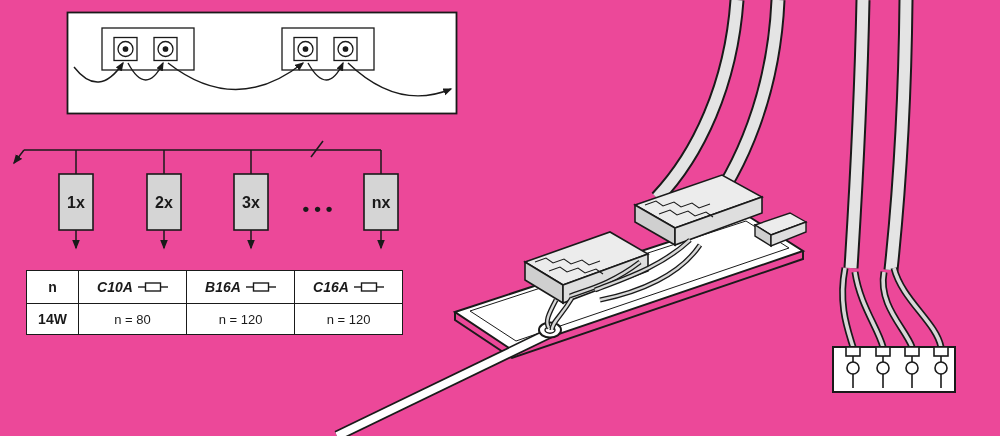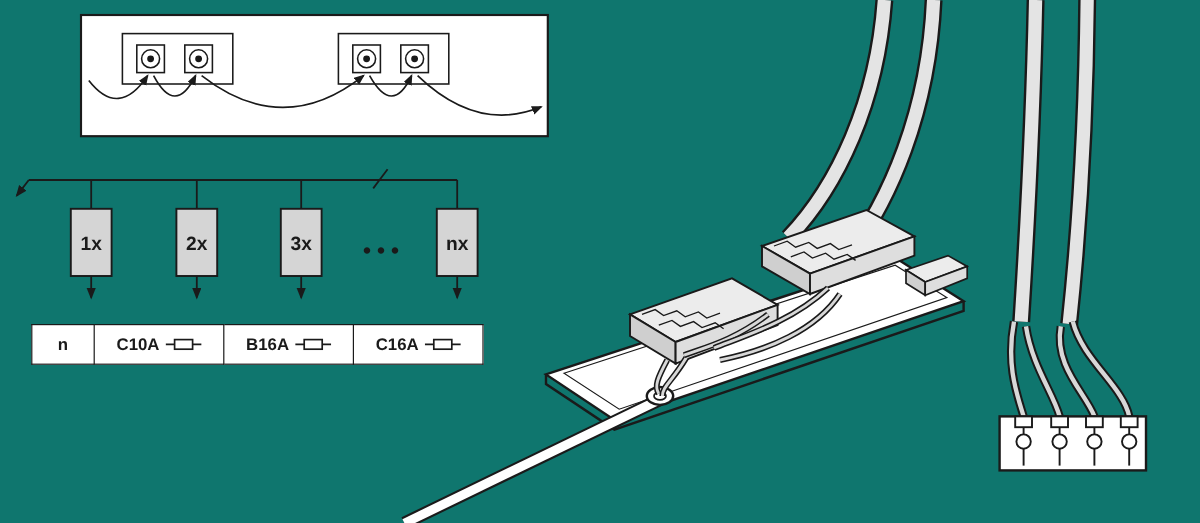--- a/index.html
+++ b/index.html
@@ -1,31 +1,31 @@
 <!DOCTYPE html>
 <html><head>
 <meta charset="utf-8">
 <style>
   * { margin:0; padding:0; box-sizing:border-box; }
   html,body { background:#ffffff; }
   body { font-family:"Liberation Sans", sans-serif; color:#1a1a1a; }
-  .canvas { position:relative; width:1000px; height:436px; background:#0f766e; overflow:hidden; }
+  .canvas { position:relative; width:1000px; height:436px; background:#ec4899; overflow:hidden; }
   .abs { position:absolute; }
   svg text { font-family:"Liberation Sans", sans-serif; fill:#1a1a1a; }
   .unit-label { font-size:16px; font-weight:700; text-anchor:middle; }
   .ellipsis-label { font-size:19px; font-weight:700; text-anchor:middle; letter-spacing:5px; }
 
   table.spec { border-collapse:collapse; position:absolute; left:26px; top:270px; background:#fff; }
   table.spec th, table.spec td {
     border:1.5px solid #1a1a1a; text-align:center; vertical-align:middle;
     height:31px; padding:0 4px; background:#fff;
   }
   table.spec thead th { height:33px; }
   .col-n  { width:52px; }
-  .col-f  { width:108px; }
+  .col-f  { width:108px;font-style:italic; }
   table.spec thead th { font-size:14px; font-weight:700; }
   table.spec tbody th { font-size:14px; font-weight:700; }
   table.spec tbody td { font-size:13px; font-weight:400; }
   .hwrap { display:flex; align-items:center; justify-content:center; gap:5px; }
   .fuse-svg { display:block; }
 </style>
 </head>
 <body>
 
 <div class="canvas">
@@ -237,16 +237,22 @@
             <span>C16A</span>
             <svg class="fuse-svg" width="30" height="12" viewBox="0 0 30 12">
               <line x1="0" y1="6" x2="30" y2="6" stroke="#1a1a1a" stroke-width="1.4"></line>
               <rect x="7.5" y="2" width="15" height="8" fill="#ffffff" stroke="#1a1a1a" stroke-width="1.4"></rect>
             </svg>
           </span>
         </th>
       </tr>
     </thead>
     <tbody>
+      <tr>
+        <th>14W</th>
+        <td>n = 80</td>
+        <td>n = 120</td>
+        <td>n = 120</td>
+      </tr>
     </tbody>
   </table>
 
 </div>
 
 </body></html>

